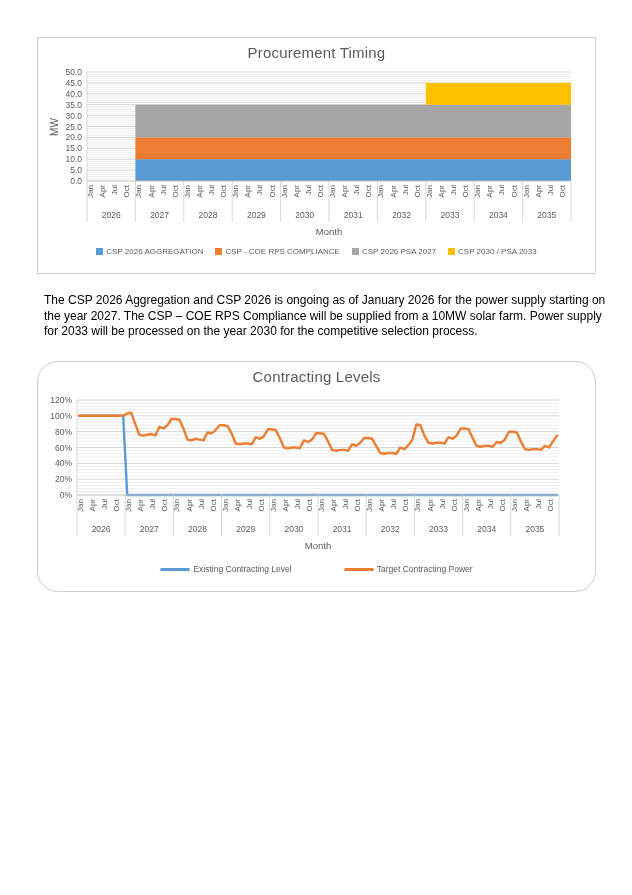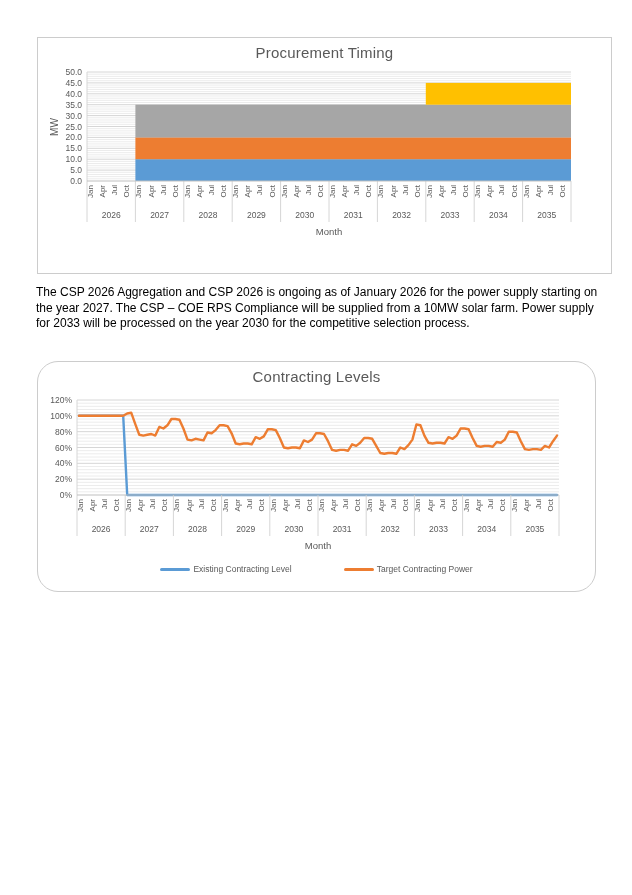--- a/index.html
+++ b/index.html
@@ -2,39 +2,39 @@
 <html><head>
 <meta charset="utf-8">
 <style>
   html,body{margin:0;padding:0;}
   body{
     width:632px;height:895px;background:#ffffff;
     font-family:"Liberation Sans", sans-serif;position:relative;overflow:hidden;
   }
   .page{position:absolute;inset:0;}
   .chart-box{position:absolute;background:#ffffff;border:1px solid #cccccc;}
-  #box1{left:37px;top:37px;width:557px;height:235px;padding-left:16px;}
+  #box1{left:37px;top:37px;width:557px;height:235px;}
   #box2{left:37px;top:361px;width:557px;height:229px;border-radius:21px;}
   .chart-title{
     position:absolute;top:6px;left:0;width:100%;text-align:center;
     font-size:15px;font-weight:400;color:#595959;margin:0;letter-spacing:.2px;
   }
   .plot-svg{position:absolute;left:0;top:0;}
   .plot-svg text{fill:#595959;font-family:"Liberation Sans", sans-serif;}
   .legend{
     position:absolute;left:0;width:100%;display:flex;justify-content:center;
     align-items:center;color:#595959;
   }
   #legend1{top:209px;font-size:8px;gap:12px;}
   #legend2{top:202px;font-size:8.5px;gap:52px;}
   .legend-item{display:flex;align-items:center;white-space:nowrap;}
   .swatch-sq{width:7px;height:7px;margin-right:3px;flex:0 0 auto;}
   .swatch-ln{width:30px;height:3px;margin-right:3px;border-radius:2px;flex:0 0 auto;}
   .para{
-    position:absolute;font-size:12px;line-height:15.6px;color:#000000;margin:0;
+    position:absolute;font-size:12px;line-height:15.6px;color:#000000;margin:8px;
   }
   #para1{left:36px;top:285px;width:567px;}
   #para2{left:36px;top:598px;width:567px;}
 </style>
 </head>
 <body>
 
 <div class="page">
 
   <section class="chart-box" id="box1">
@@ -164,20 +164,38 @@
         <text x="460.4" y="180" text-anchor="middle" font-size="8.5">2034</text>
         <text transform="translate(490.6 147) rotate(-90)" text-anchor="end" font-size="8">Jan</text>
         <text transform="translate(502.7 147) rotate(-90)" text-anchor="end" font-size="8">Apr</text>
         <text transform="translate(514.8 147) rotate(-90)" text-anchor="end" font-size="8">Jul</text>
         <text transform="translate(526.9 147) rotate(-90)" text-anchor="end" font-size="8">Oct</text>
         <text x="508.8" y="180" text-anchor="middle" font-size="8.5">2035</text>
         <text x="291.0" y="197" text-anchor="middle" font-size="9.5">Month</text>
         <line x1="49" y1="143" x2="533" y2="143" stroke="#BFBFBF" stroke-width="1"></line>
         <text transform="translate(20 89) rotate(-90)" text-anchor="middle" font-size="10">MW</text>
       </svg>
+    <div class="legend" id="legend1">
+        <div class="legend-item">
+          <span class="swatch-sq" style="background: rgb(91, 155, 213);"></span>
+          <span>CSP 2026 AGGREGATION</span>
+        </div>
+        <div class="legend-item">
+          <span class="swatch-sq" style="background: rgb(237, 125, 49);"></span>
+          <span>CSP - COE RPS COMPLIANCE</span>
+        </div>
+        <div class="legend-item">
+          <span class="swatch-sq" style="background: rgb(166, 166, 166);"></span>
+          <span>CSP 2026 PSA 2027</span>
+        </div>
+        <div class="legend-item">
+          <span class="swatch-sq" style="background: rgb(255, 192, 0);"></span>
+          <span>CSP 2030 / PSA 2033</span>
+        </div>
+      </div>
   </section>
 
   <p class="para" id="para1">The CSP 2026 Aggregation and CSP 2026 is ongoing as of January 2026 for the power supply starting on the year 2027. The CSP – COE RPS Compliance will be supplied from a 10MW solar farm. Power supply for 2033 will be processed on the year 2030 for the competitive selection process.</p>
 
   <section class="chart-box" id="box2">
     <h2 class="chart-title">Contracting Levels</h2>
     <svg class="plot-svg" id="svg2" width="555" height="197">
         <line x1="39" y1="129.83" x2="521" y2="129.83" stroke="#ECECEC" stroke-width="1"></line>
         <line x1="39" y1="126.67" x2="521" y2="126.67" stroke="#ECECEC" stroke-width="1"></line>
         <line x1="39" y1="123.50" x2="521" y2="123.50" stroke="#ECECEC" stroke-width="1"></line>

